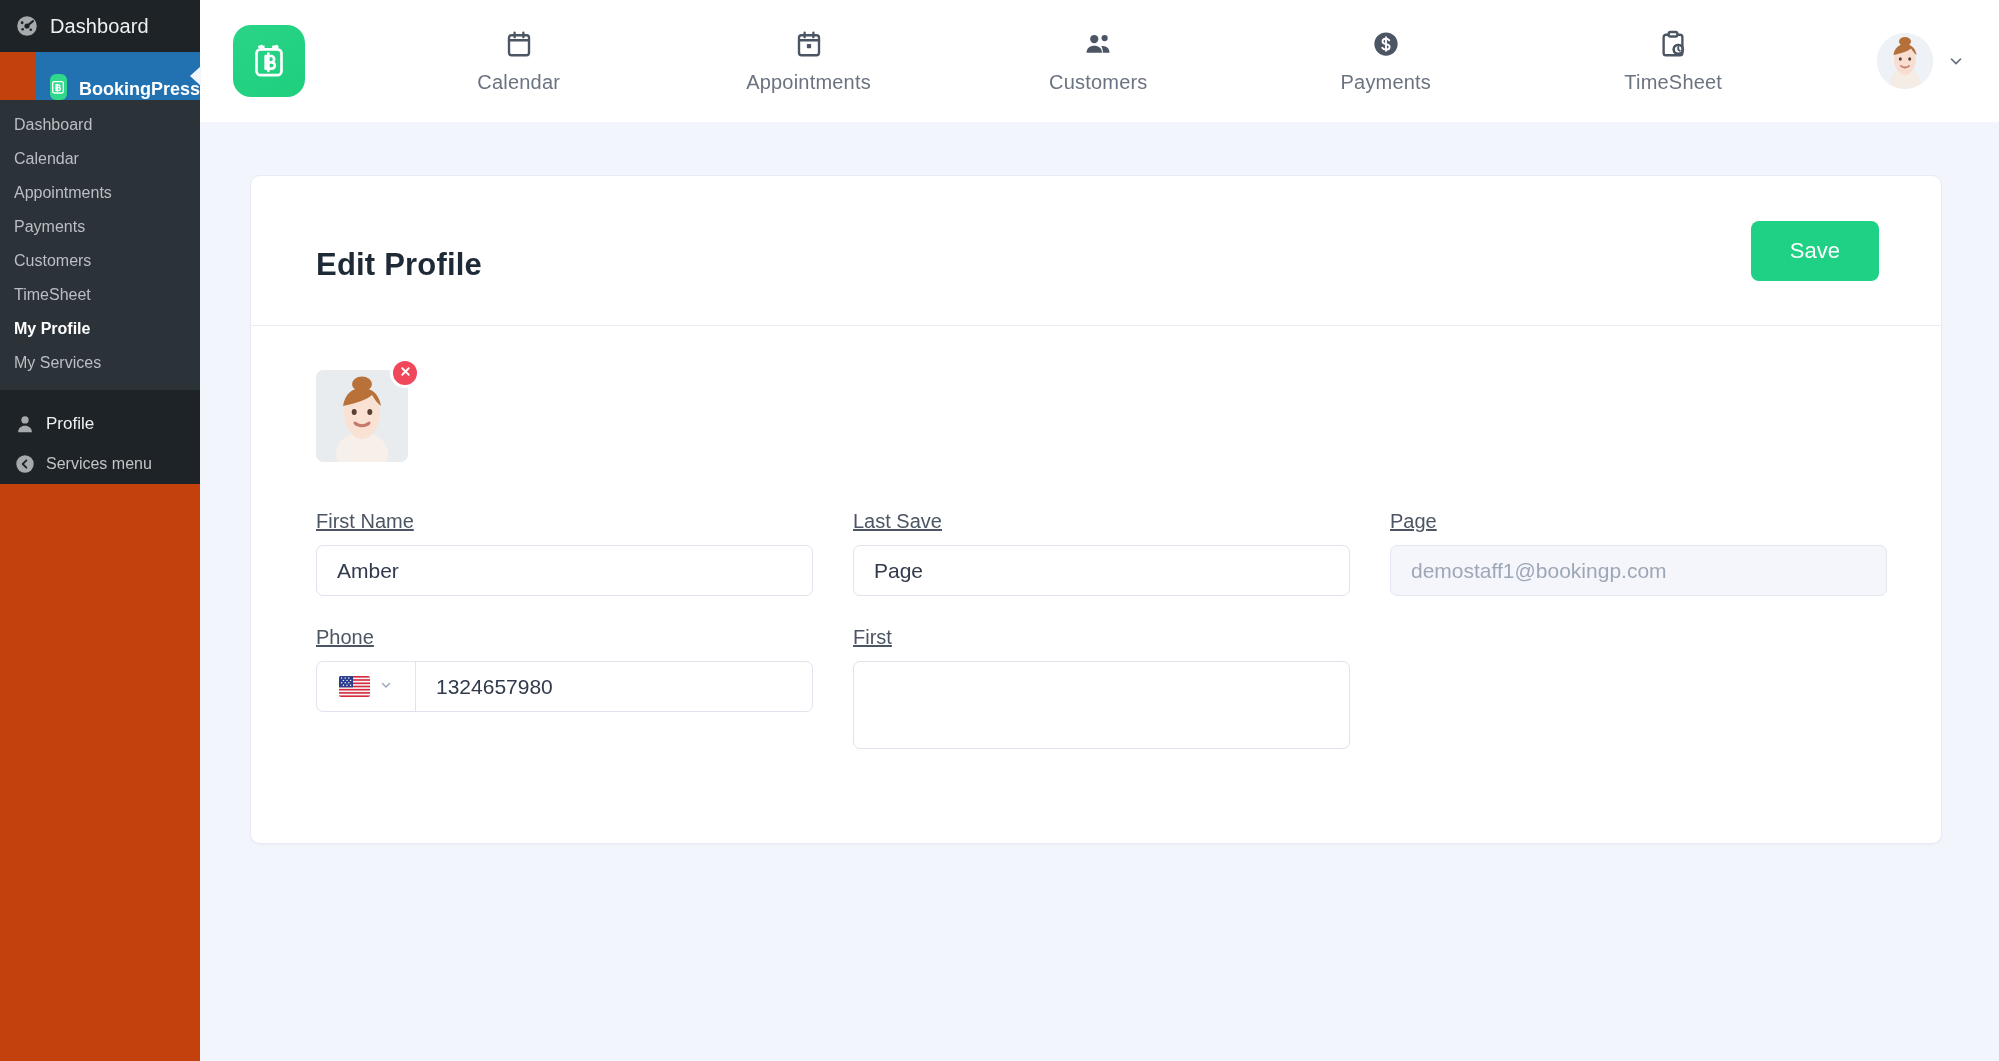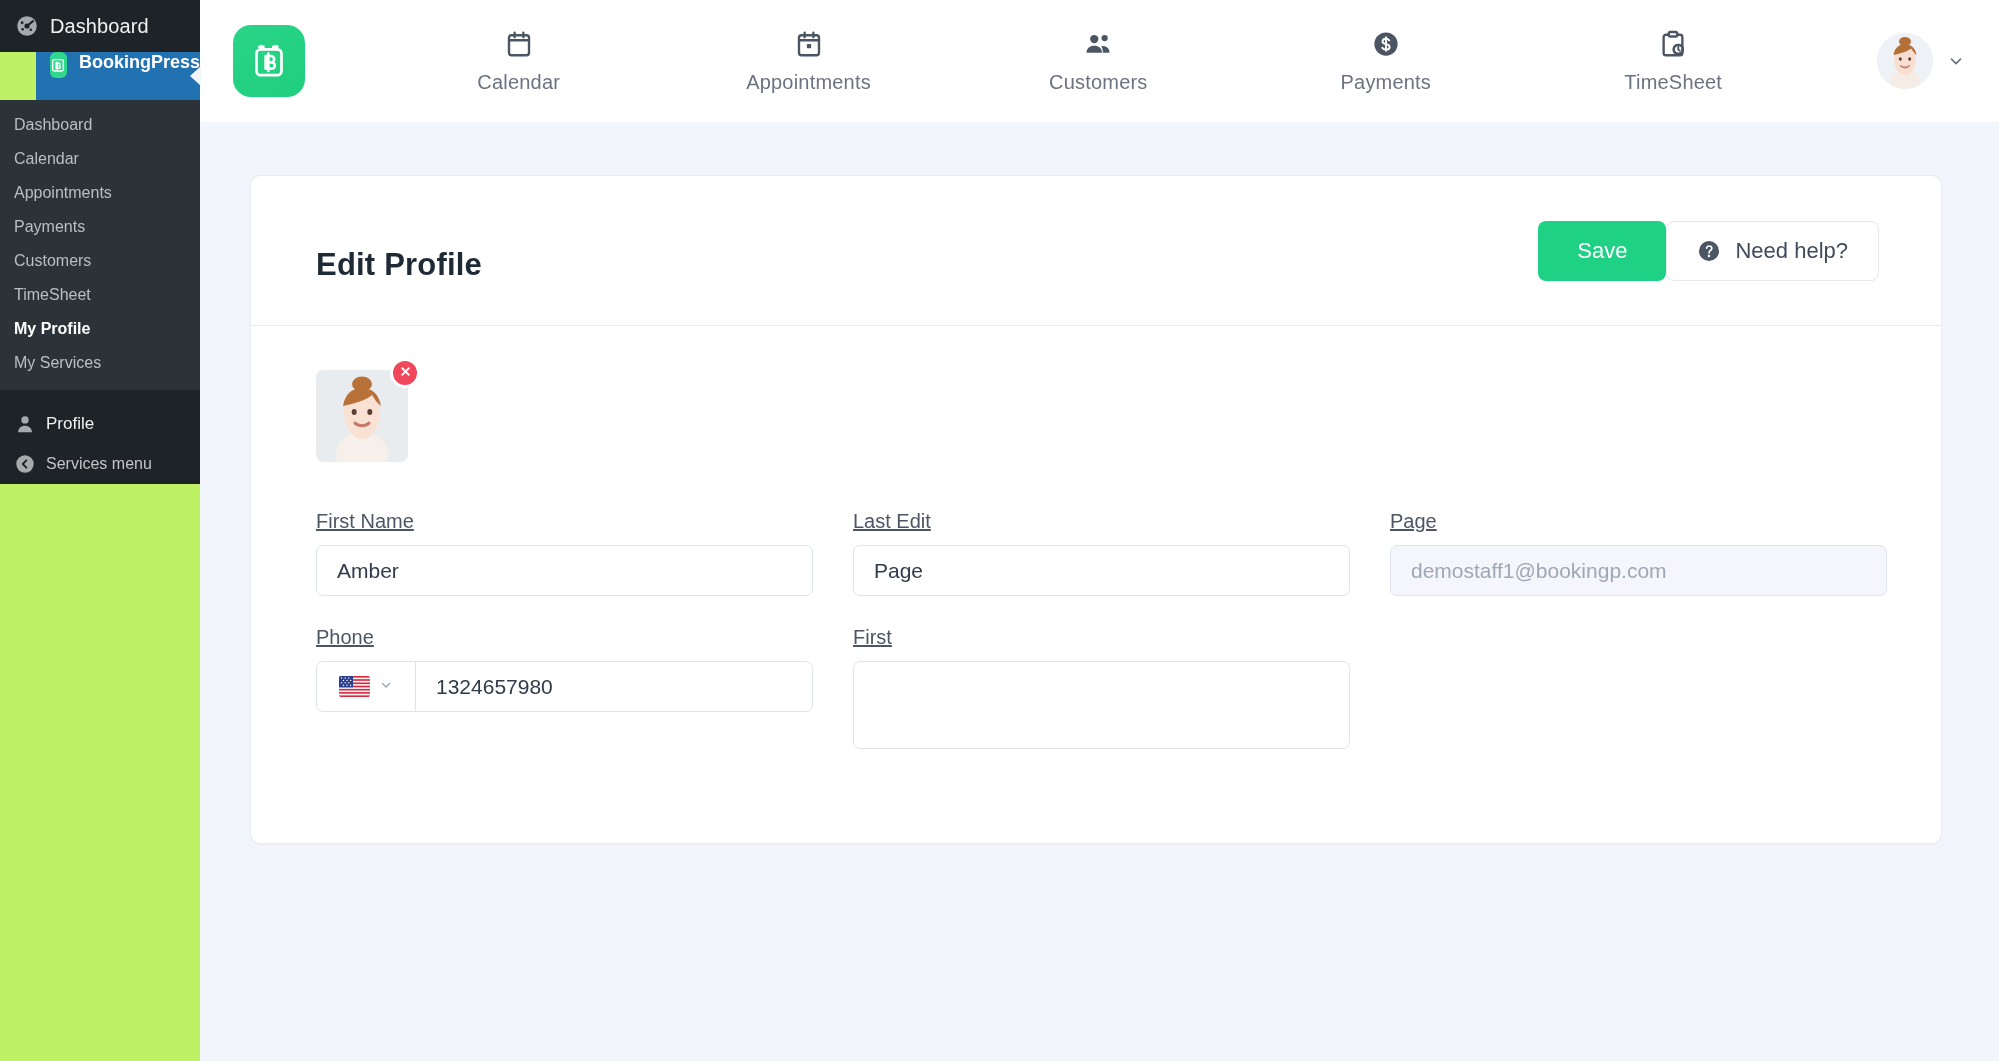--- a/index.html
+++ b/index.html
@@ -7,36 +7,36 @@
     width: 1999px; height: 1061px;
     font-family: "Liberation Sans", sans-serif;
     background: #f3f5fd;
     overflow: hidden;
   }
 
   
   #wp-sidebar {
     position: absolute; left: 0; top: 0;
     width: 200px; height: 1061px;
-    background: #bef264;
+    background: #c2410c;
     z-index: 20;
   }
   .wp-adminbar {
     height: 52px; background: #1d2327;
     display: flex; align-items: center; padding-left: 14px; gap: 10px;
   }
   .wp-adminbar .label {
     color: #f0f0f1; font-size: 20px; letter-spacing: .1px;
   }
   .gauge-icon {
     width: 26px; height: 26px; display: block;
   }
   .bp-menu {
     height: 48px; background: #2271b1;
-    display: flex; align-items: flex-start; padding-left: 14px; gap: 12px;
+    display: flex; align-items: flex-end; padding-left: 14px; gap: 12px;
     position: relative;
     margin-left: 36px;
   }
   .bp-menu .label { color: #fff; font-size: 18px; font-weight: 600; }
   .bp-menu .arrow {
     position: absolute; right: -1px; top: 50%; transform: translateY(-50%);
     width: 0; height: 0;
     border-top: 10px solid transparent;
     border-bottom: 10px solid transparent;
     border-right: 11px solid #f3f5fd;
@@ -347,30 +347,20 @@
   </div>
 </div>
 
 <div id="main">
   <div class="card">
 
     <div class="card-head">
       <div class="card-title">Edit Profile</div>
       <div class="head-actions">
         <button class="btn-save">Save</button>
-        <button class="btn-help">
-          <span>
-            <svg class="q-icon" viewBox="0 0 24 24">
-              <circle cx="12" cy="12" r="10" fill="#4b5563"></circle>
-              <path d="M9.6 9.2c.2-1.4 1.3-2.2 2.6-2.2 1.5 0 2.6.9 2.6 2.3 0 1.2-.7 1.8-1.6 2.4-.8.5-1.1.9-1.1 1.8v.4" fill="none" stroke="#fff" stroke-width="1.7" stroke-linecap="round"></path>
-              <circle cx="12" cy="17" r="1.25" fill="#fff"></circle>
-            </svg>
-          </span>
-          <span>Need help?</span>
-        </button>
       </div>
     </div>
 
     <div class="card-body">
 
       <div class="avatar-block">
         <div class="avatar-thumb">
           <svg width="92" height="92" viewBox="0 0 92 92">
             <rect width="92" height="92" fill="#e9ecef"></rect>
             <ellipse cx="46" cy="84" rx="26" ry="22" fill="#f7efe9"></ellipse>
@@ -392,21 +382,21 @@
       </div>
 
       <div class="form-grid">
 
         <div>
           <label class="field-label">First Name</label>
           <input class="input" type="text" value="Amber" style="">
         </div>
 
         <div>
-          <label class="field-label">Last Edit</label>
+          <label class="field-label">Last Save</label>
           <input class="input" type="text" value="Page" style="">
         </div>
 
         <div>
           <label class="field-label">Page</label>
           <input class="input disabled" type="text" disabled="" placeholder="demostaff1@bookingp.com" style="">
         </div>
 
         <div>
           <label class="field-label">Phone</label>

